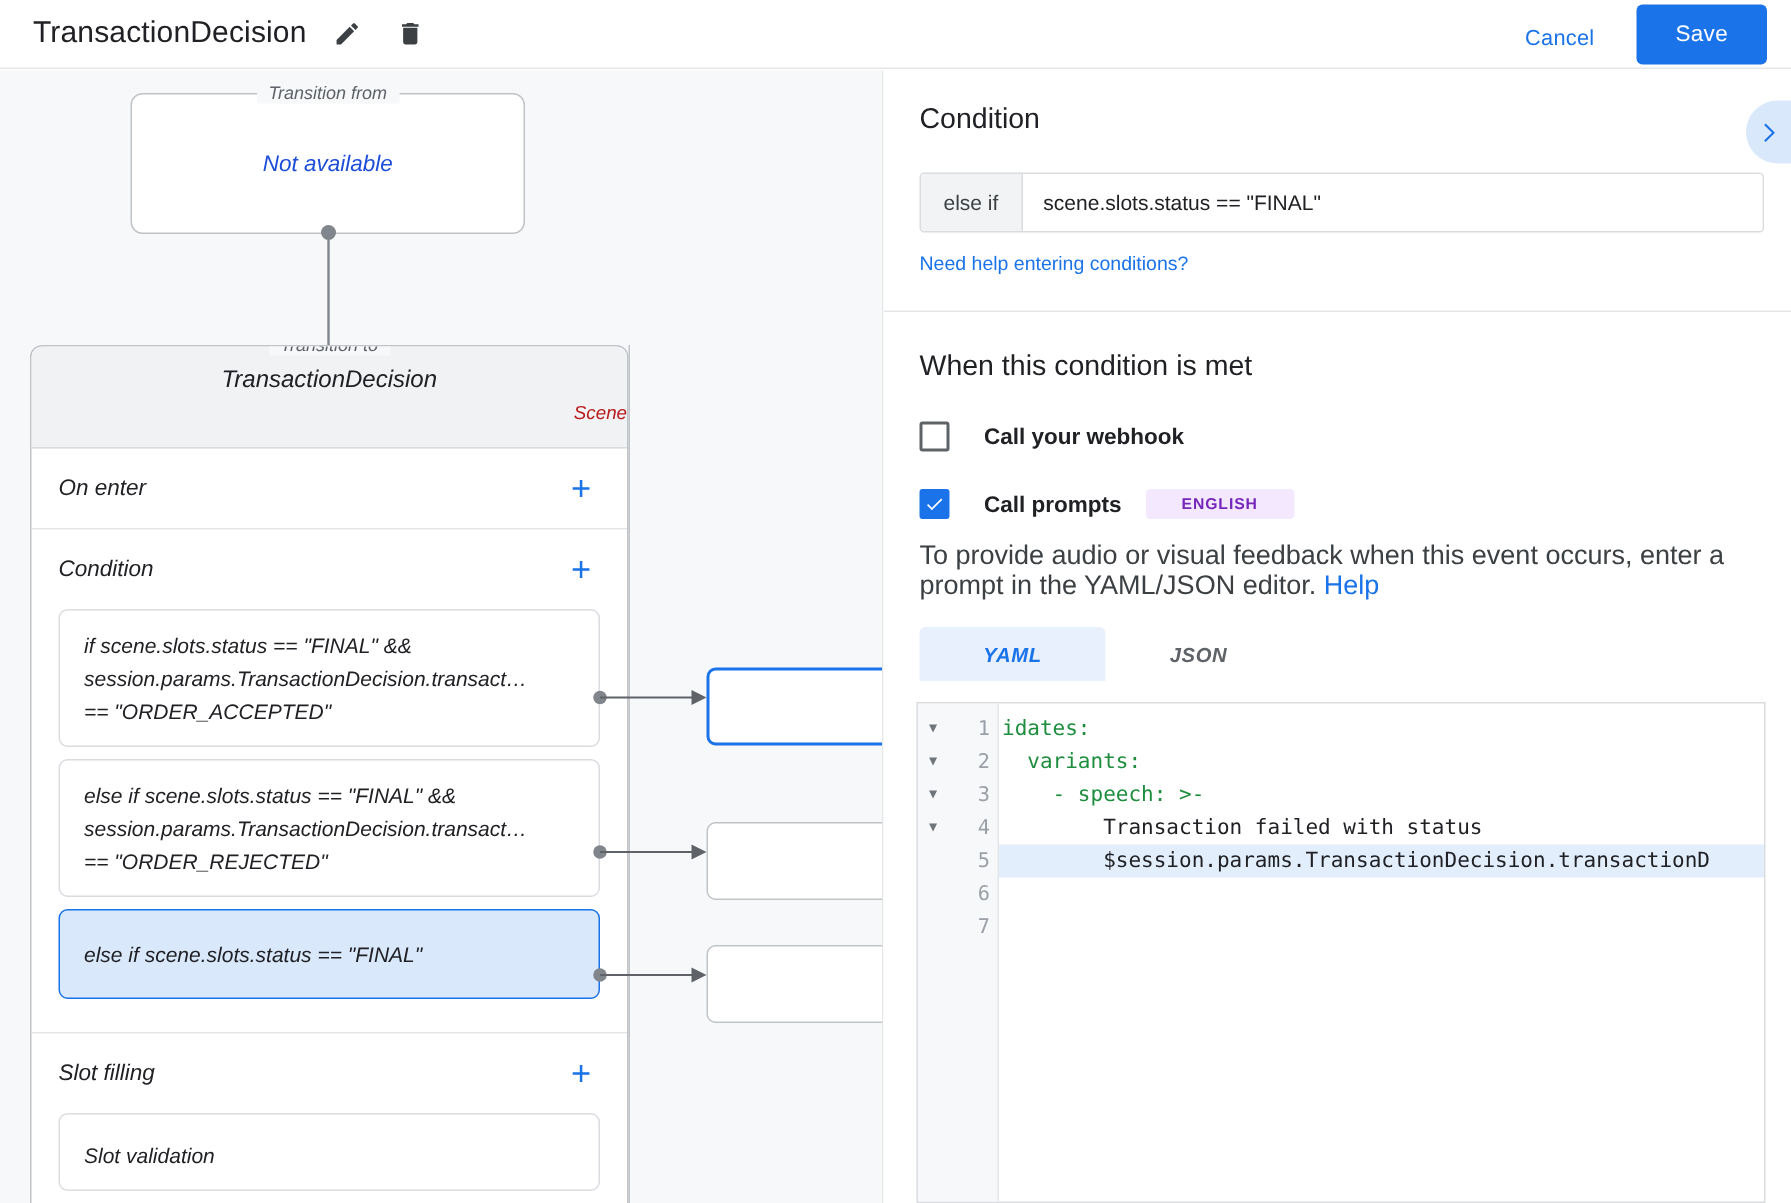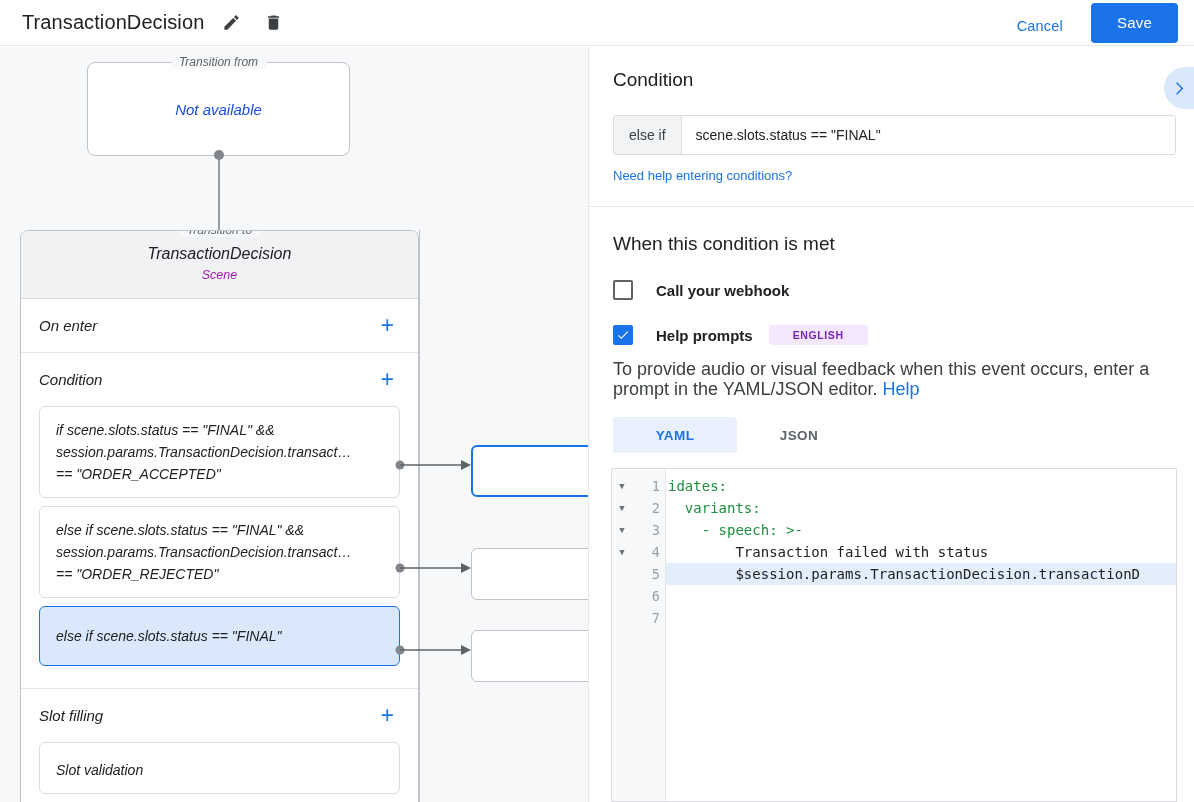--- a/index.html
+++ b/index.html
@@ -72,21 +72,21 @@
     left: 20px; top: 183px; width: 399px; height: 600px;
     background: #fff; overflow: hidden; padding: 0;
   }
   #scene-head {
     background: #f1f2f4;
     border-bottom: 1px solid #dadce0;
     padding: 14px 0 16px;
     text-align: center;
   }
   #scene-name { font-size: 16px; color: #202124; }
-  #scene-sub { font-size: 12.5px; color: #a21caf; margin-top: 5px; }
+  #scene-sub { font-size: 12.5px; color: #b91c1c; margin-top: 5px; text-align: right; }
 
   .section { border-bottom: 1px solid #e4e6e8; padding: 0 18px 14px; }
   .section-head {
     display: flex; align-items: center; justify-content: space-between;
     height: 53px;
   }
   .section-title { font-size: 15px; color: #202124; }
   .plus-btn {
     width: 26px; height: 26px; display: flex; align-items: center; justify-content: center;
     cursor: pointer; color: #1a73e8; font-size: 23px; line-height: 1; font-weight: 300;
@@ -173,21 +173,21 @@
   #prompt-note {
     font-size: 18px; color: #3c4043; line-height: 20px;
     margin-top: 14px; max-width: 560px;
   }
   #prompt-note a { color: #1a73e8; text-decoration: none; cursor: pointer; }
 
   
   #editor-tabs { display: flex; margin-top: 18px; }
   .tab {
     min-width: 124px; height: 36px; display: flex; align-items: center; justify-content: center;
-    font-size: 13.5px; color: #5f6368; cursor: pointer; letter-spacing: .4px; font-weight: bold;
+    font-size: 13.5px; color: #5f6368; cursor: pointer; letter-spacing: .4px; font-weight: bold; font-style: italic;
   }
   .tab.active { background: #e8f0fe; color: #1a73e8; border-radius: 4px 4px 0 0; }
 
   
   #code-editor {
     position: absolute; left: 611px - 589px; top: 0;
     left: 22px; top: 421px; width: 566px; height: 334px;
     border: 1px solid #dadce0; background: #fff;
     display: flex; overflow: hidden;
     font-family: "DejaVu Sans Mono", "Liberation Mono", monospace;
@@ -343,21 +343,21 @@
       <span class="checkbox"></span>
       <span class="check-label" id="webhook-label">Call your webhook</span>
     </div>
 
     <div class="check-row">
       <span class="checkbox checked">
         <svg width="14" height="14" viewBox="0 0 24 24" aria-hidden="true">
           <path fill="#ffffff" d="M9 16.2 4.8 12l-1.4 1.4L9 19 21 7l-1.4-1.4z"></path>
         </svg>
       </span>
-      <span class="check-label">Help prompts</span>
+      <span class="check-label">Call prompts</span>
       <span id="lang-badge">ENGLISH</span>
     </div>
 
     <div id="prompt-note">
       <span>To provide audio or visual feedback when this event occurs, enter a prompt in the YAML/JSON editor.</span>
       <a>Help</a>
     </div>
 
     <div id="editor-tabs">
       <div class="tab active">YAML</div>

